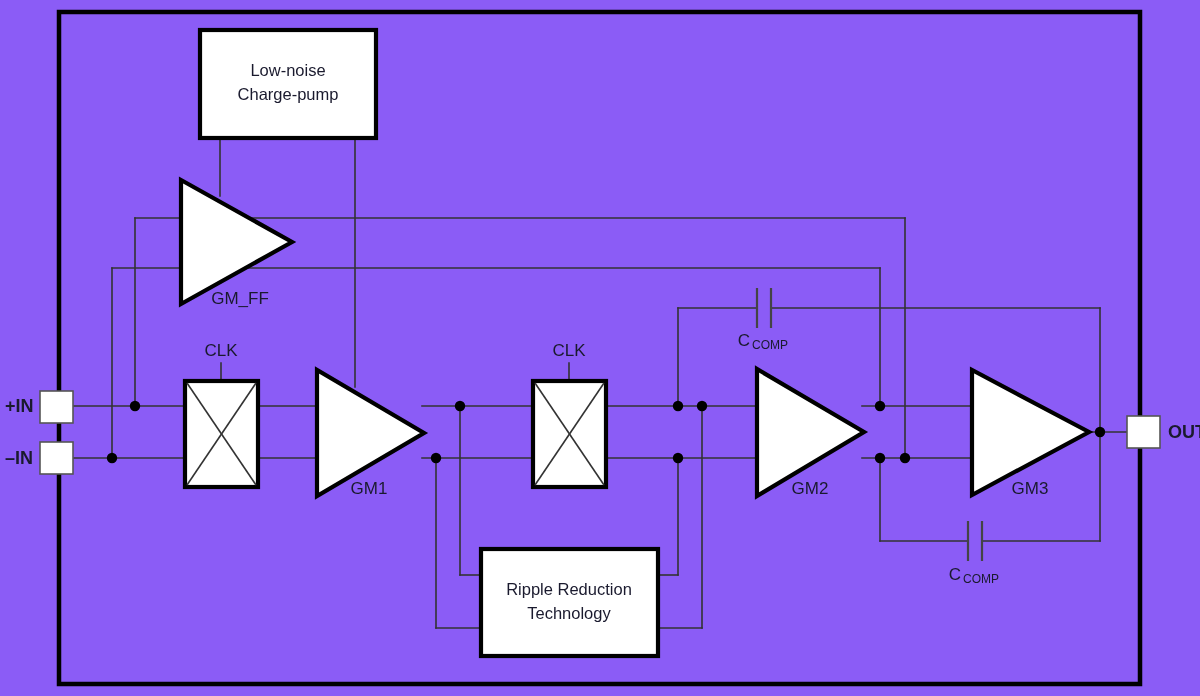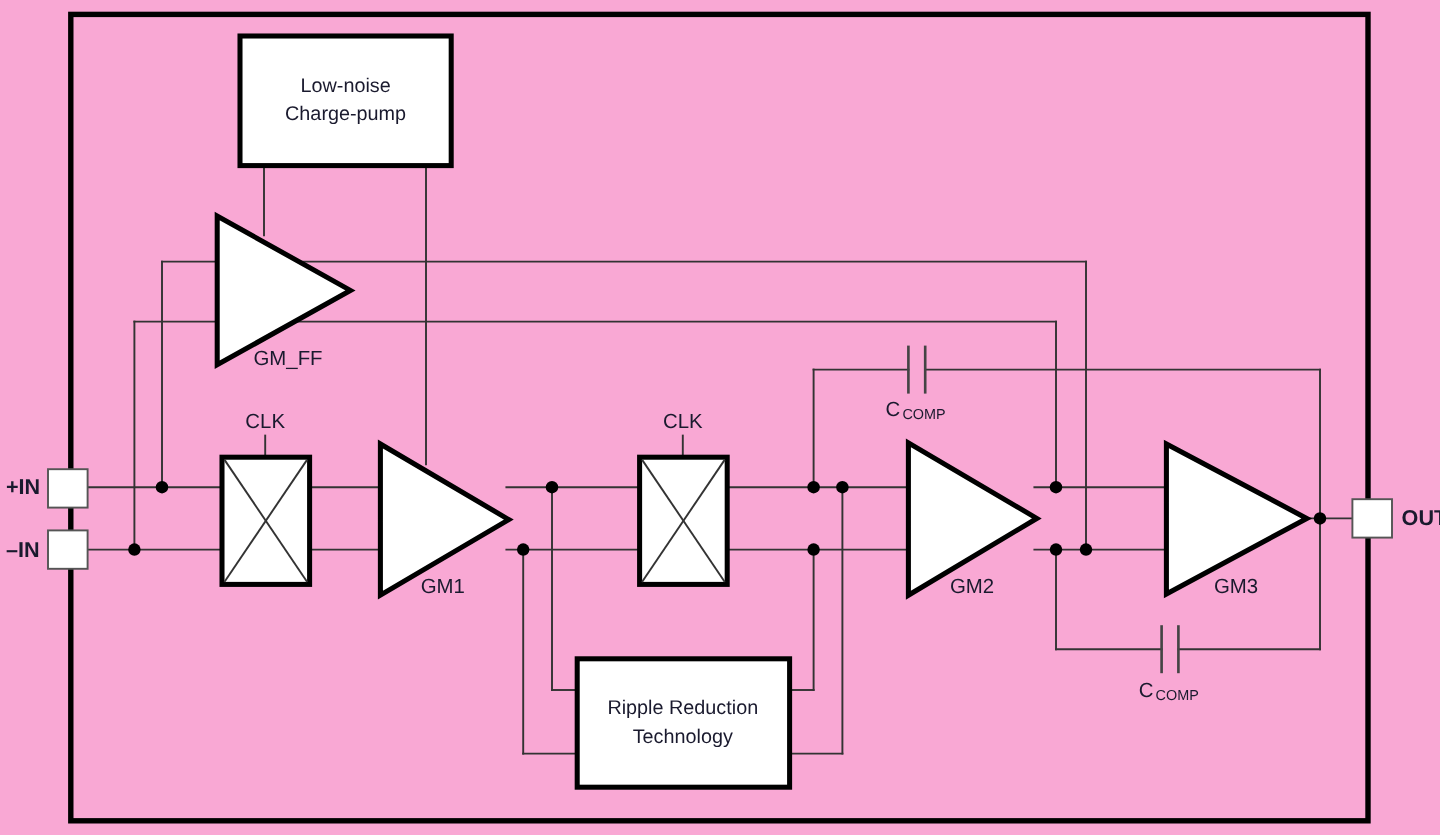--- a/index.html
+++ b/index.html
@@ -11,21 +11,21 @@
   body {
     width: 1200px;
     height: 696px;
     font-family: "Liberation Sans", sans-serif;
     overflow: hidden;
   }
   #diagram-root {
     position: relative;
     width: 1200px;
     height: 696px;
-    background: #f9a8d4;
+    background: #8b5cf6;
   }
   svg#schematic {
     display: block;
     width: 1200px;
     height: 696px;
   }
   .wire {
     stroke: #333333;
     stroke-width: 1.6;
     fill: none;

